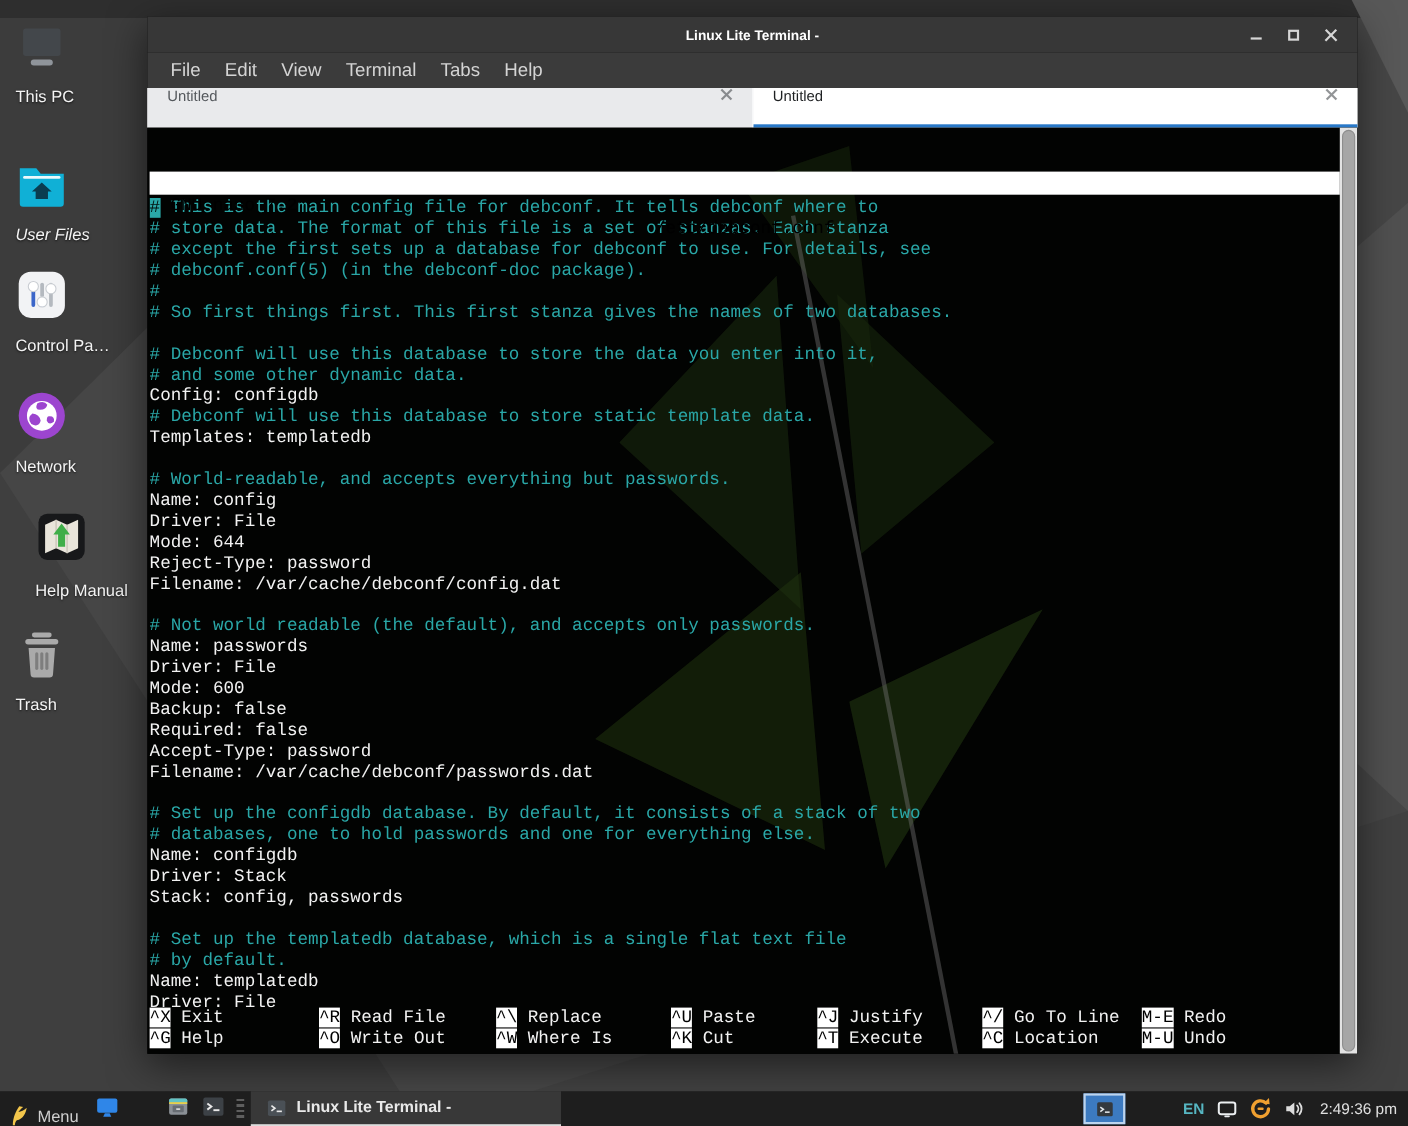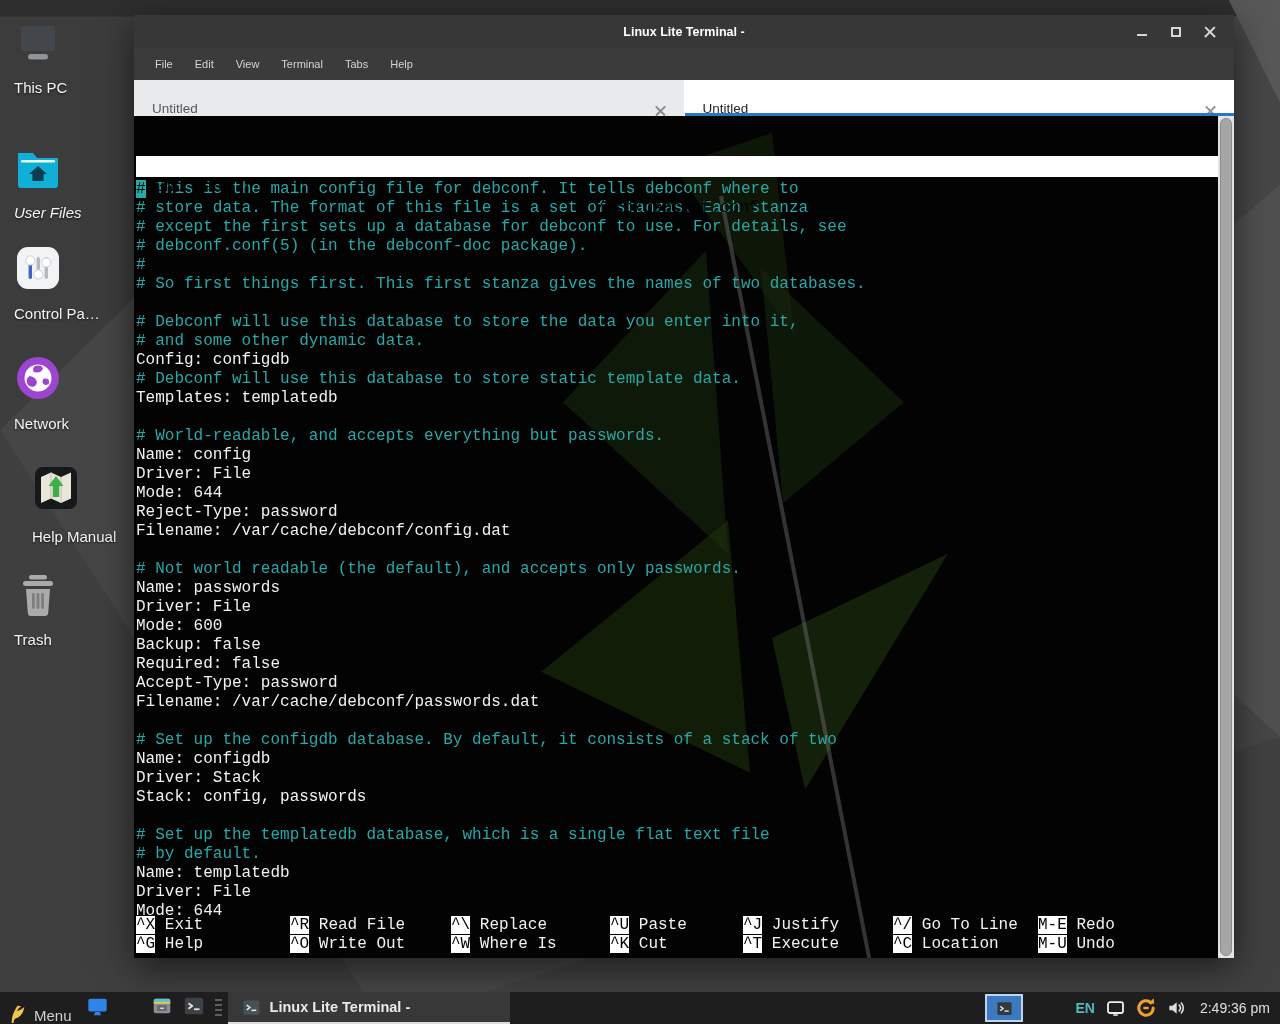--- a/index.html
+++ b/index.html
@@ -33,24 +33,24 @@
   .titlebar{height:33px;background:#373737;position:relative;display:flex;align-items:center;}
   .wtitle{position:absolute;left:0;right:0;text-align:center;color:#fff;font-size:12.5px;font-weight:bold;}
   .winbtns{margin-left:auto;display:flex;align-items:center;gap:22px;padding-right:18px;z-index:2;}
   .wbtn{width:12px;height:12px;position:relative;cursor:default;}
   .wbtn.min::before{content:"";position:absolute;left:1px;right:1px;bottom:2px;height:2px;background:#d6d6d6;}
   .wbtn.max::before{content:"";position:absolute;inset:1px;border:2px solid #d6d6d6;}
   .wbtn.close::before,.wbtn.close::after{content:"";position:absolute;left:-1px;top:5px;width:14px;height:2.4px;background:#d6d6d6;}
   .wbtn.close::before{transform:rotate(45deg);} .wbtn.close::after{transform:rotate(-45deg);}
 
   .menubar{height:32px;background:#3b3b3b;display:flex;align-items:center;padding-left:10px;}
-  .menu-item{color:#d4d4d4;font-size:11px;padding:5px 11px;}
+  .menu-item{color:#d4d4d4;font-size:17px;padding:5px 11px;}
 
   .tabbar{height:36px;display:flex;background:#e9eaec;}
-  .tab{flex:1;display:flex;align-items:flex-end;padding:0 18px;font-size:13.5px;position:relative;}
+  .tab{flex:1;display:flex;align-items:flex-start;padding:0 18px;font-size:13.5px;position:relative;}
   .tab.inactive{background:#e9eaec;color:#54585c;border-right:1px solid #fff;}
   .tab.active{background:#ffffff;color:#1e2022;}
   .tab.active::after{content:"";position:absolute;left:0;right:0;bottom:0;height:3px;background:var(--accent-blue);}
   .tab .x{margin-left:auto;width:11px;height:11px;position:relative;opacity:.55;}
   .tab .x::before,.tab .x::after{content:"";position:absolute;left:-1px;top:4.5px;width:13px;height:1.6px;background:#3a3e42;}
   .tab .x::before{transform:rotate(45deg);} .tab .x::after{transform:rotate(-45deg);}
 
   
   .term{position:relative;height:842px;background:#020302;overflow:hidden;
         font-family:"Liberation Mono","DejaVu Sans Mono",monospace;}
@@ -235,20 +235,21 @@
             <div class="line comment"># Not world readable (the default), and accepts only passwords.</div>
             <div class="line">Name: passwords</div>
             <div class="line">Driver: File</div>
             <div class="line">Mode: 600</div>
             <div class="line">Backup: false</div>
             <div class="line">Required: false</div>
             <div class="line">Accept-Type: password</div>
             <div class="line">Filename: /var/cache/debconf/passwords.dat</div>
             <div class="line"> </div>
             <div class="line comment"># Set up the configdb database. By default, it consists of a stack of two</div>
+            <div class="line comment"># databases, one to hold passwords and one for everything else.</div>
             <div class="line">Name: configdb</div>
             <div class="line">Driver: Stack</div>
             <div class="line">Stack: config, passwords</div>
             <div class="line"> </div>
             <div class="line comment"># Set up the templatedb database, which is a single flat text file</div>
             <div class="line comment"># by default.</div>
             <div class="line">Name: templatedb</div>
             <div class="line">Driver: File</div>
             <div class="line">Mode: 644</div>
           </div>

